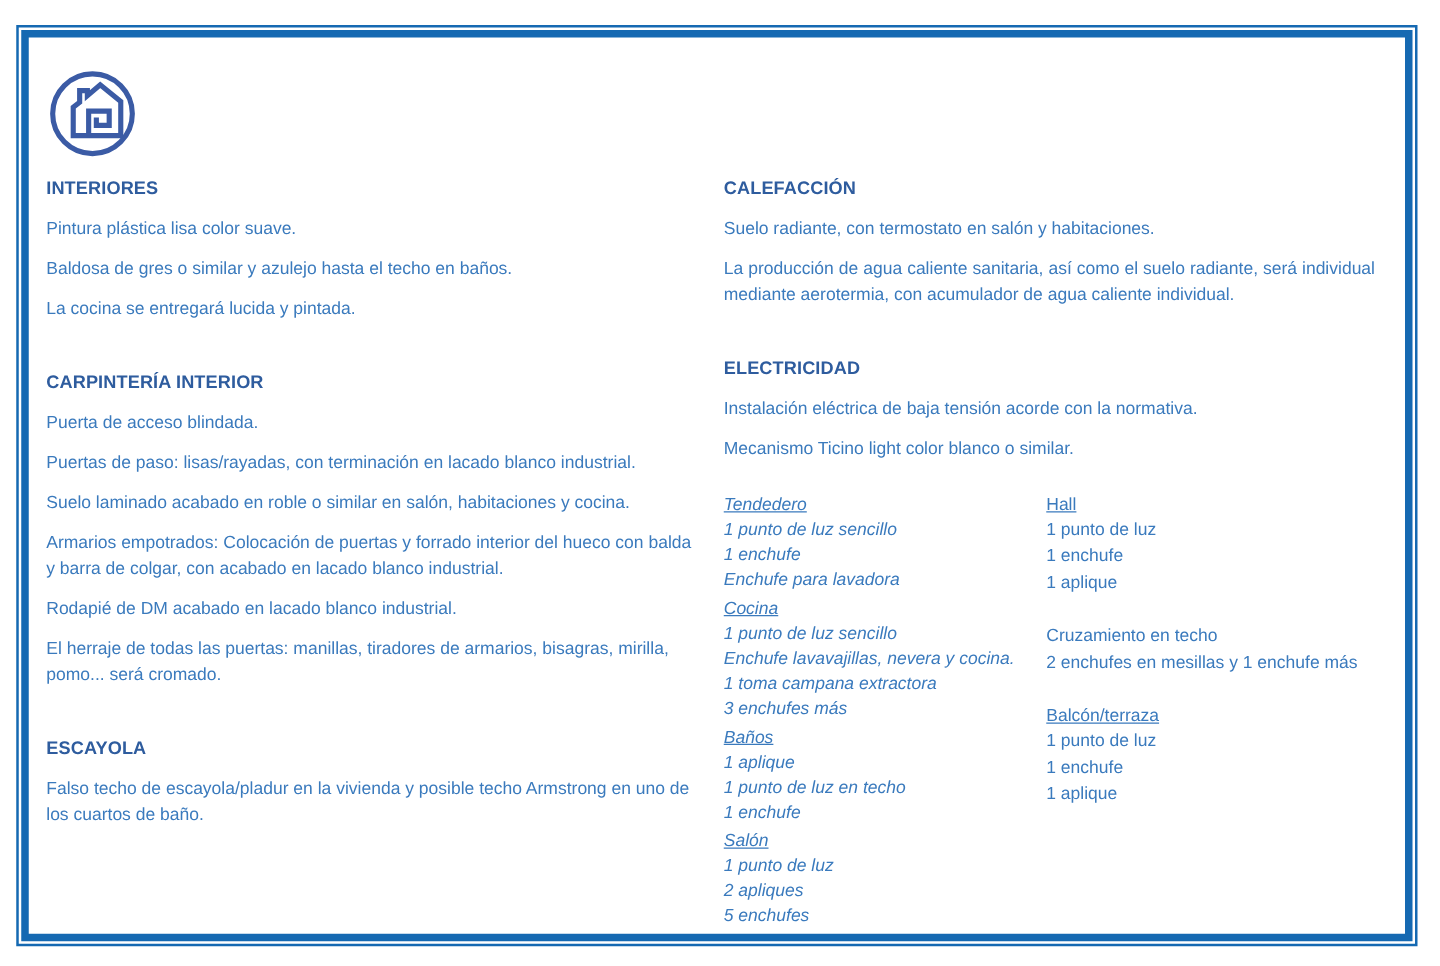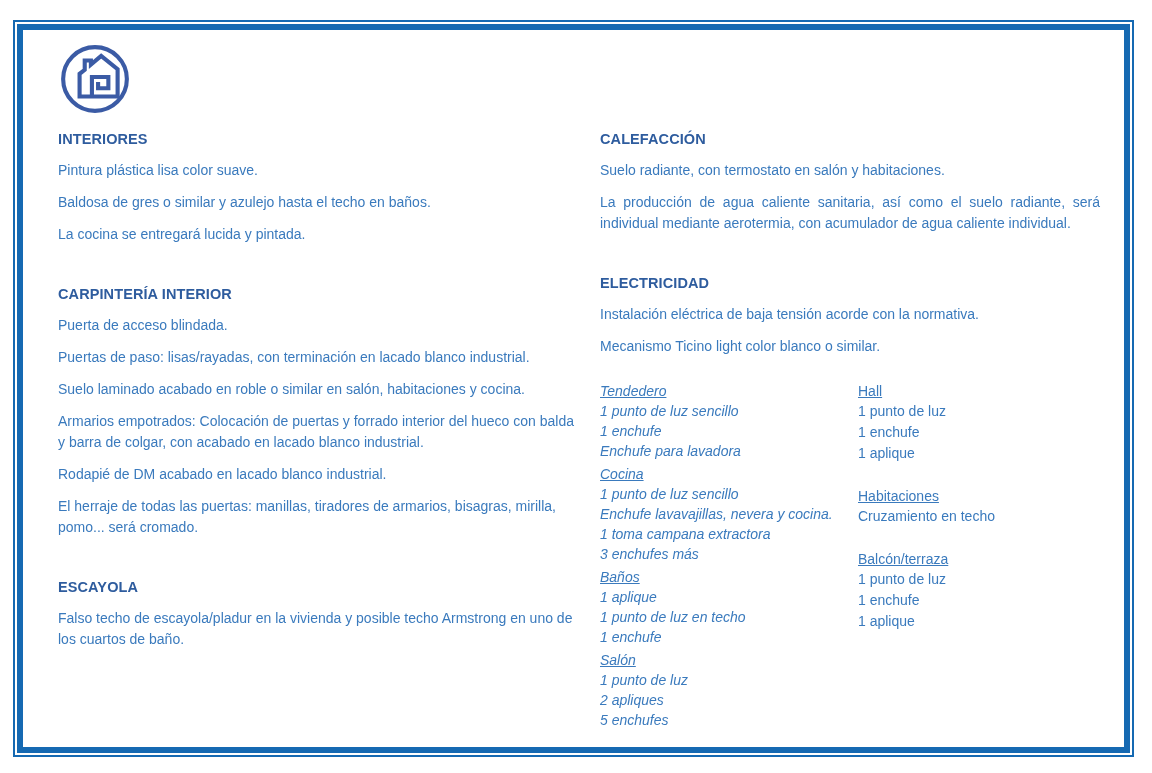--- a/index.html
+++ b/index.html
@@ -17,25 +17,24 @@
     border: 2px solid #1569B2;
   }
   .frame-inner {
     position: absolute;
     inset: 2px;
     border: 6px solid #1569B2;
   }
   .content {
     position: absolute;
     inset: 0;
-    padding: 12px 24px 0 14px;
+    padding: 24px 24px 0 14px;
     display: grid;
     grid-template-columns: 516px 1fr;
     column-gap: 26px;
-    margin-left: 21px;
   }
   .col { min-width: 0; }
   .col-right { padding-top: 88px; }
 
   .logo { width: 74px; height: 74px; margin: 0; }
 
   h3.sec {
     color: #2E5C9E;
     font-size: 14.5px;
     font-weight: bold;
@@ -151,22 +150,22 @@
           </div>
 
           <div class="rooms-col-b">
             <div class="room-group-b">
               <div class="room-title">Hall</div>
               <div class="room-line">1 punto de luz</div>
               <div class="room-line">1 enchufe</div>
               <div class="room-line">1 aplique</div>
             </div>
             <div class="room-group-b">
-              <div class="room-title">Habitaciones</div>
               <div class="room-line">Cruzamiento en techo</div>
+              <div class="room-line">2 enchufes en mesillas y 1 enchufe más</div>
             </div>
             <div class="room-group-b">
               <div class="room-title">Balcón/terraza</div>
               <div class="room-line">1 punto de luz</div>
               <div class="room-line">1 enchufe</div>
               <div class="room-line">1 aplique</div>
             </div>
           </div>
 
         </div>

